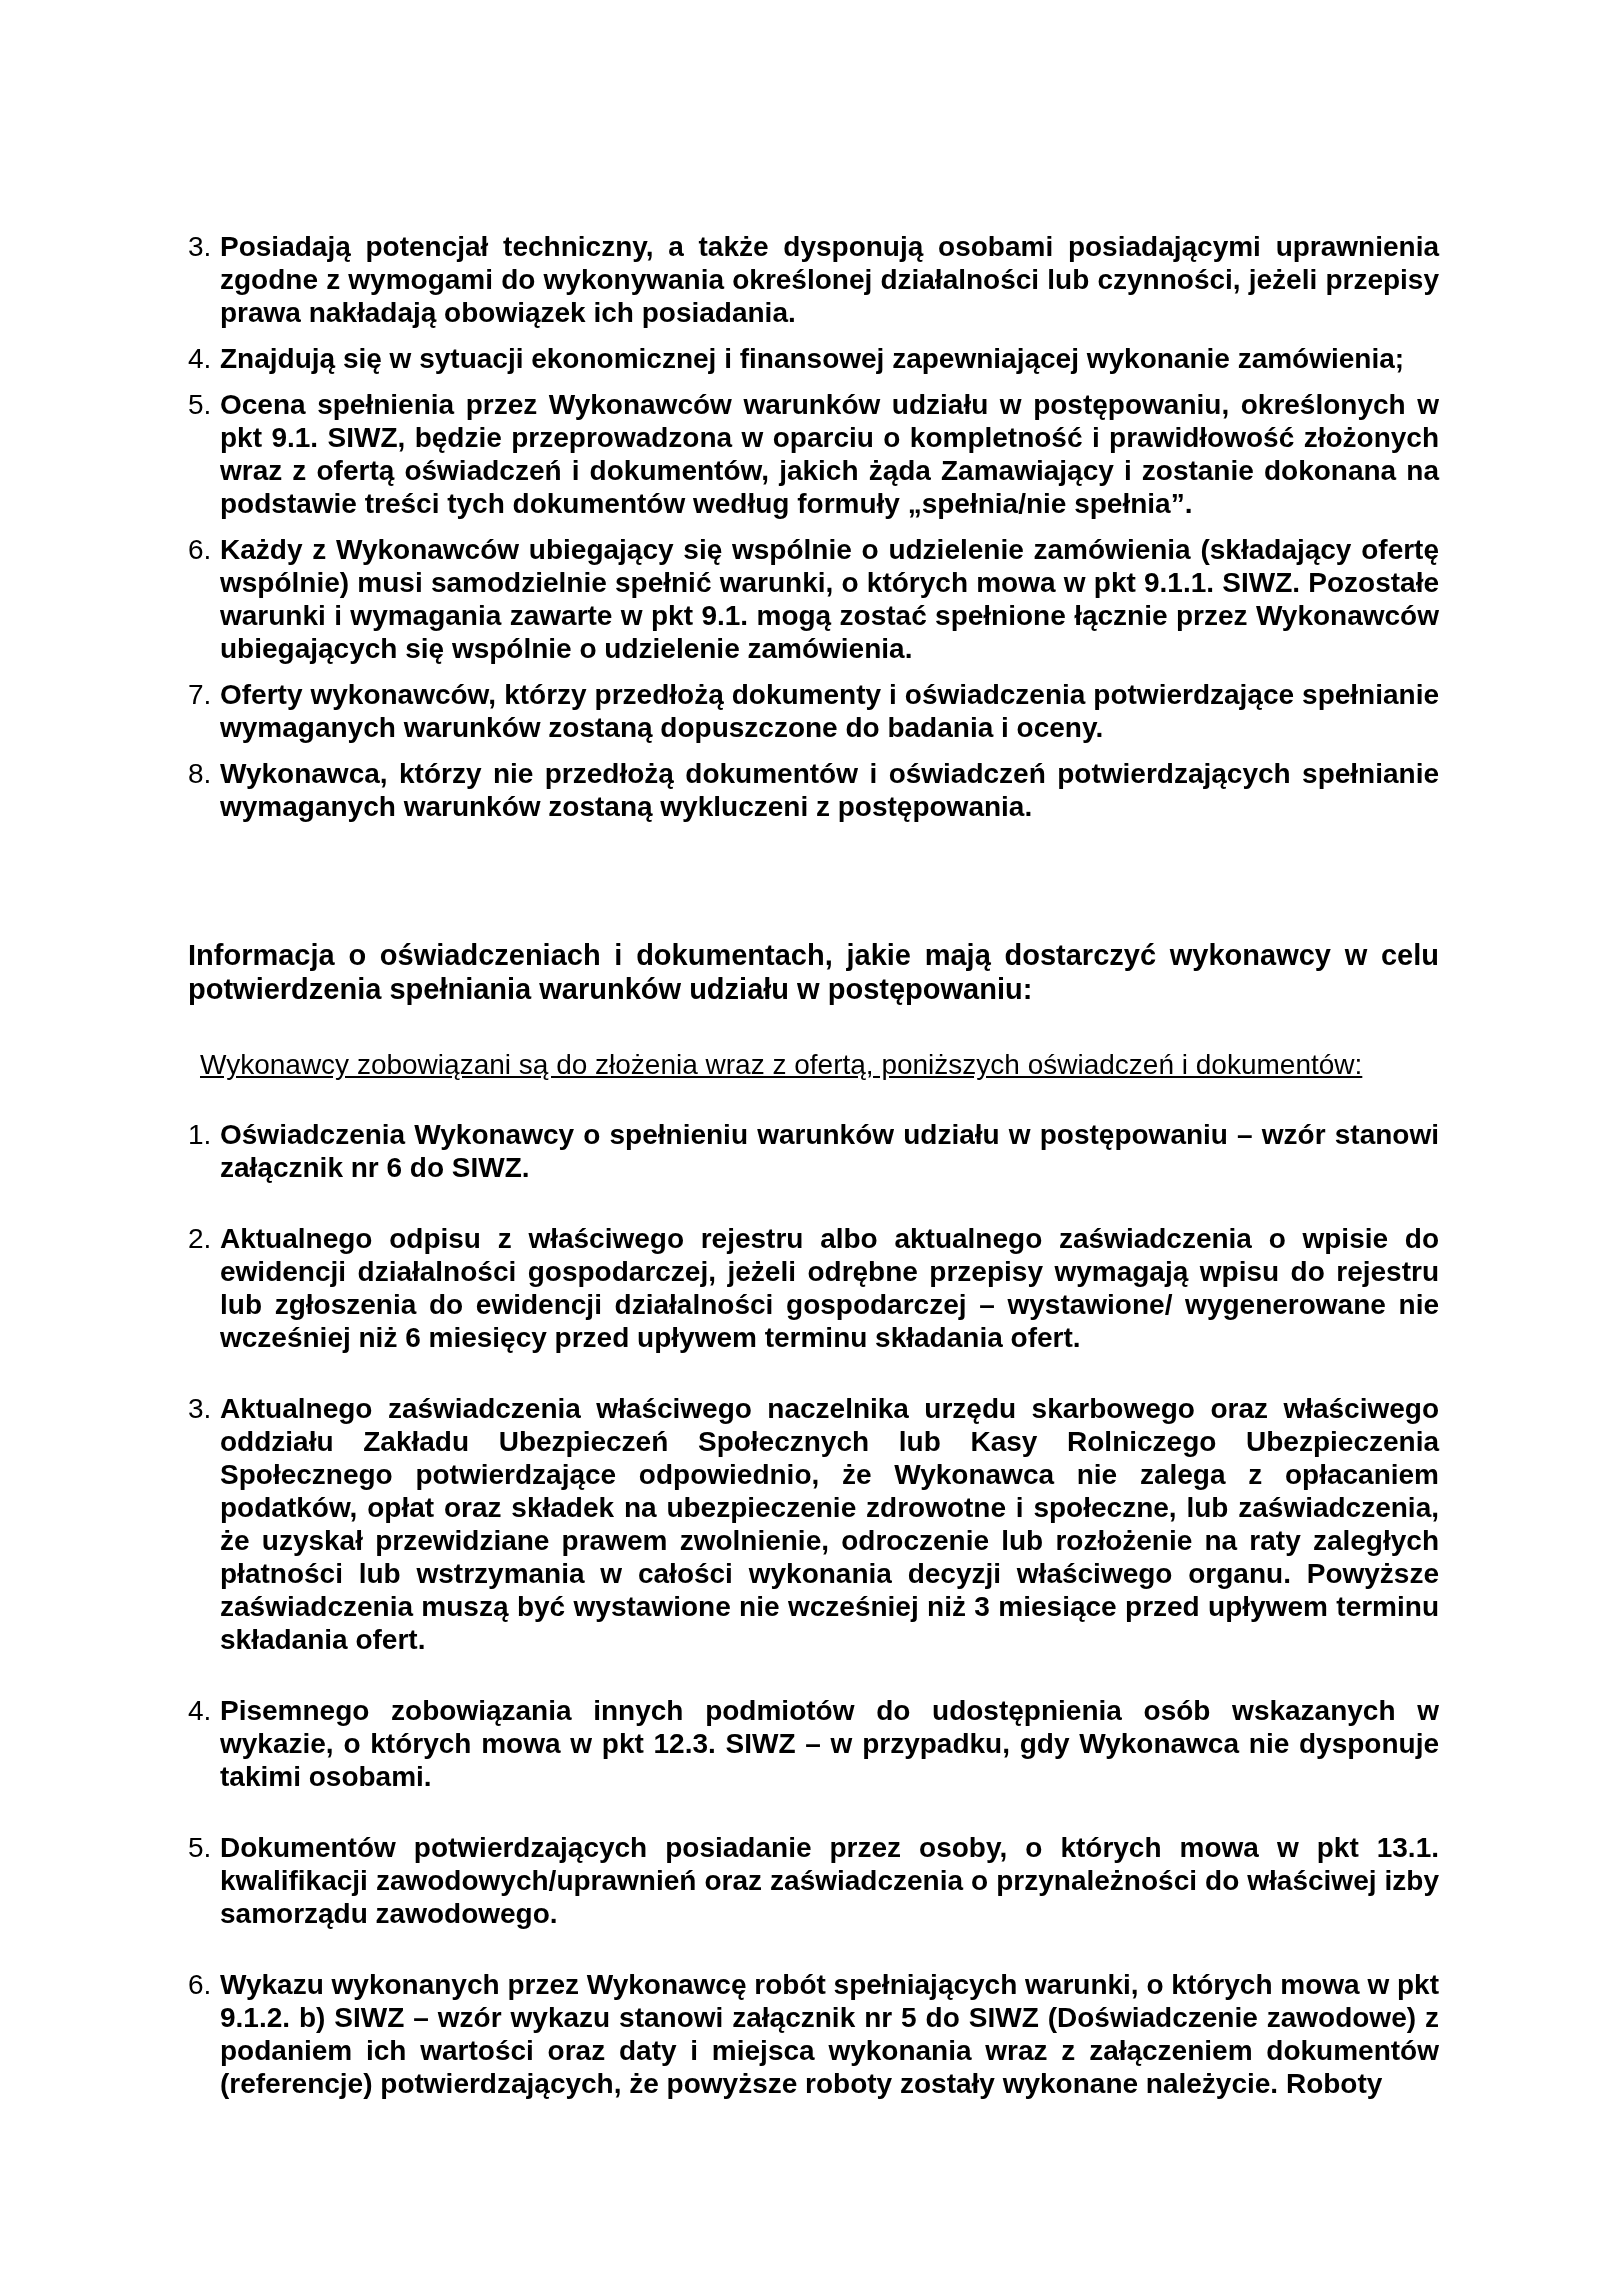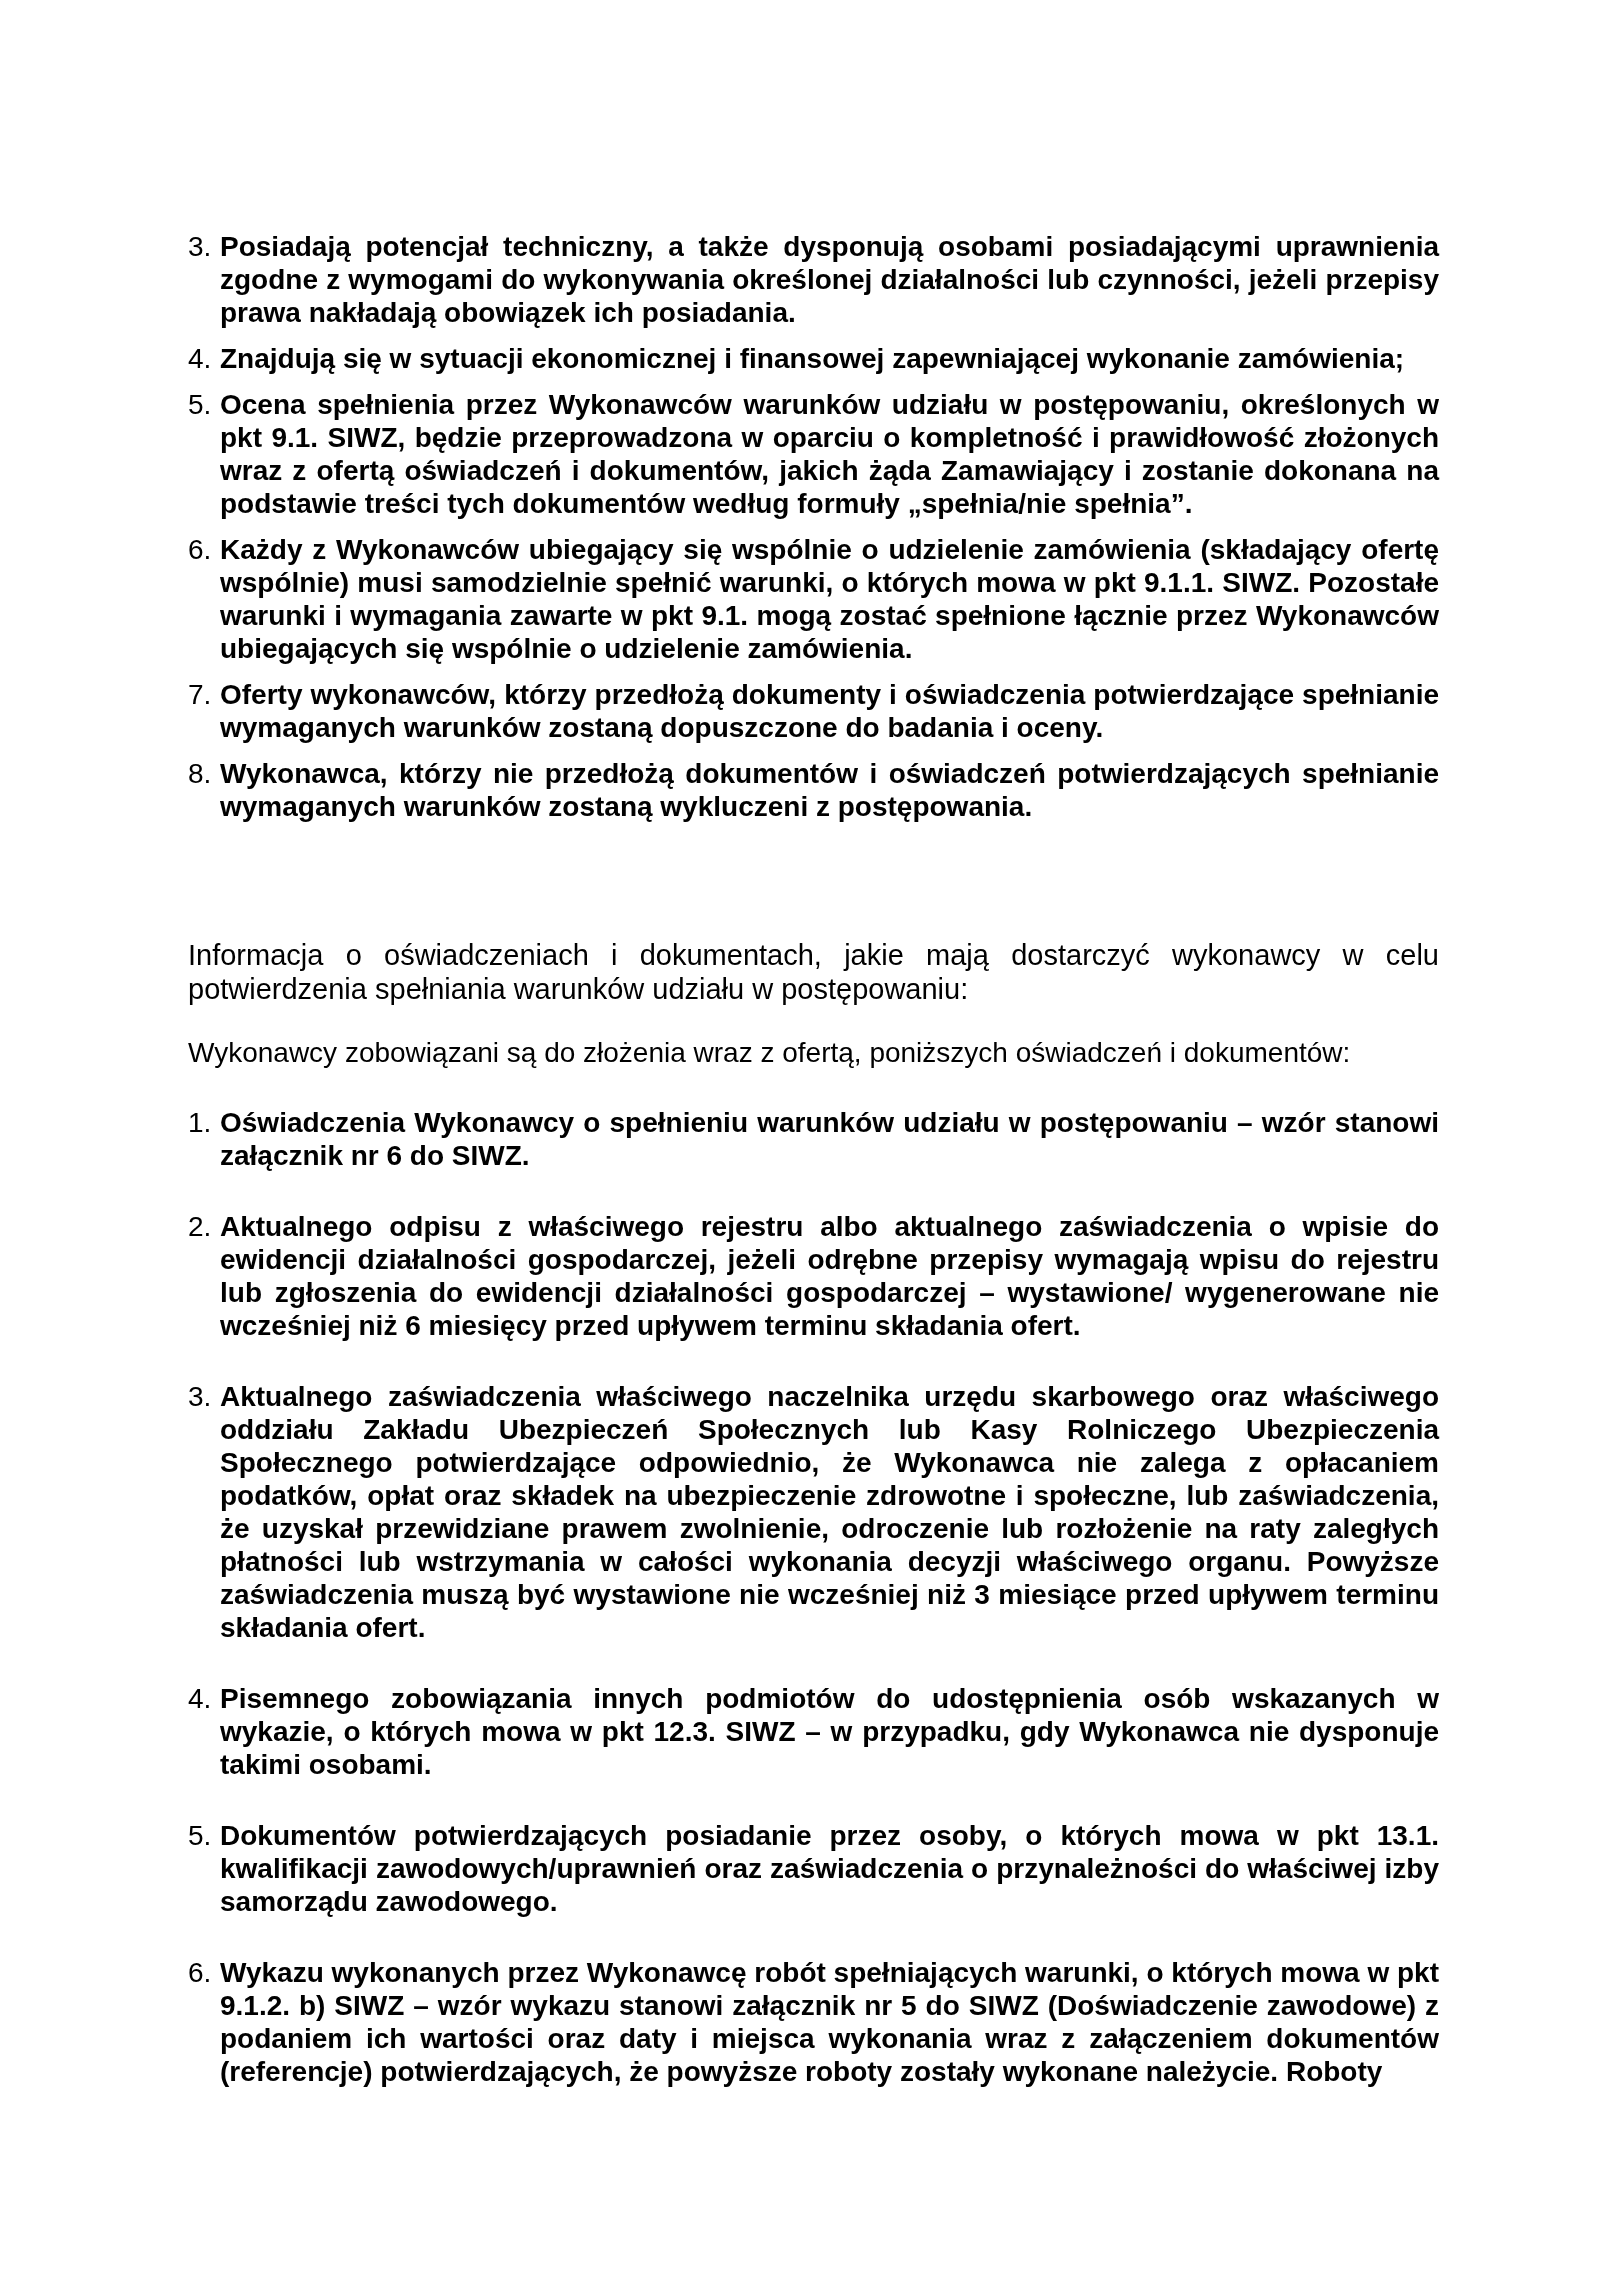--- a/index.html
+++ b/index.html
@@ -44,29 +44,30 @@
     text-align: left;
   }
   .item-text {
     flex: 1 1 auto;
     text-align: justify;
     font-weight: bold;
   }
   .list-conditions .item + .item { margin-top: 13px; }
   .list-documents .item + .item { margin-top: 38px; }
   .section-heading {
-    margin: 115px 0 30px 0;
-    font-weight: normal;
+    margin: 115px 0 42px 0;
+    font-weight: bold;
     font-size: 29px;
     line-height: 34px;
     text-align: justify;
   }
   .intro {
-    margin: 0 0 37px 0;
+    margin: 0 0 37px 12px;
     text-align: justify;
+    text-decoration: underline;
   }
 </style>
 </head>
 <body>
 
 <div class="page">
   <div class="content">
 
     <div class="list list-conditions">
       <div class="item">

